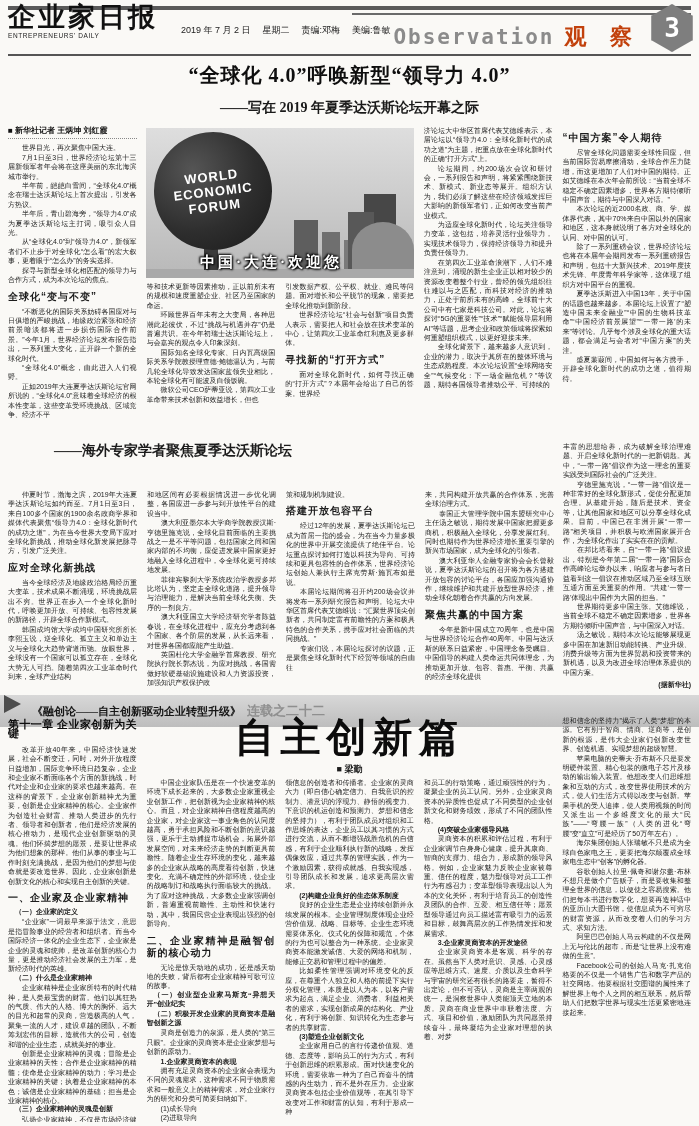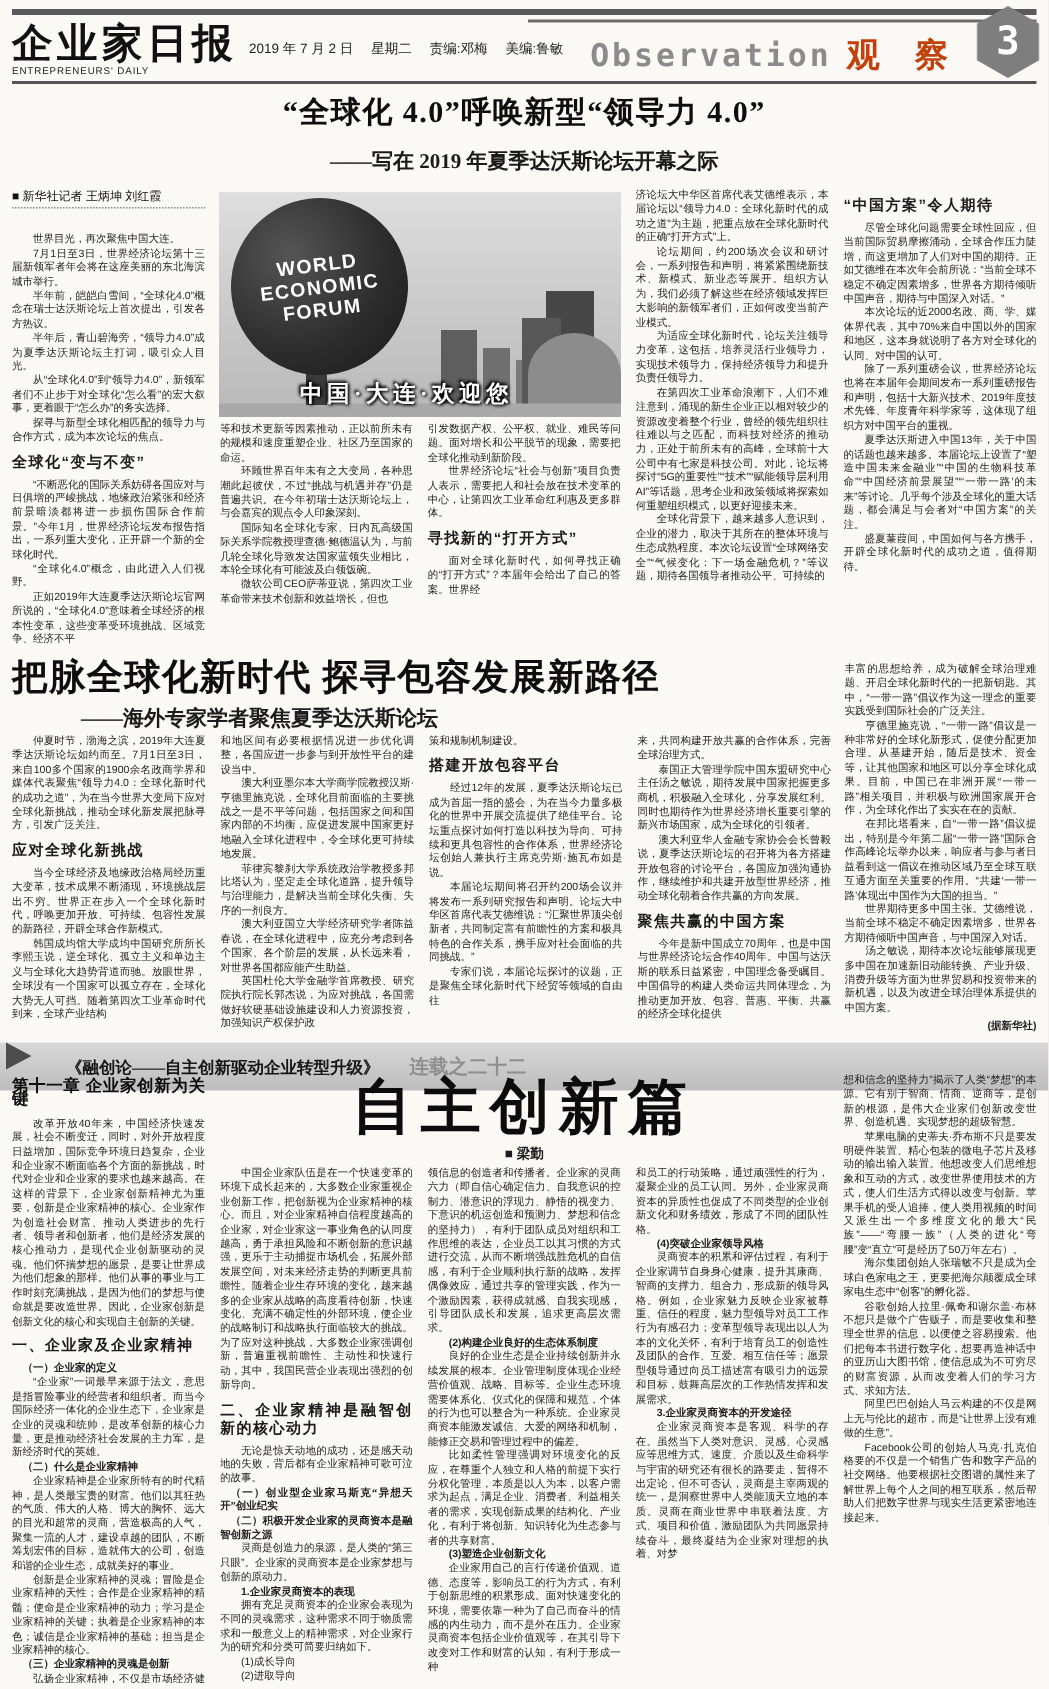--- a/index.html
+++ b/index.html
@@ -3,21 +3,21 @@
 <meta charset="utf-8">
 <style>
   *{margin:0;padding:0;box-sizing:border-box}
   html,body{background:#e9e7e3}
   .page{position:relative;width:699px;height:1126px;margin:0 auto;background:#faf9f6;color:#1c1c1c;
         font-family:"Liberation Sans","DejaVu Sans",sans-serif;overflow:hidden}
   
   .top-rule{position:absolute;left:8px;right:8px;top:6px;height:4px;background:#5a5a5a}
   .top-rule2{position:absolute;left:352px;right:8px;top:13px;height:2px;background:#6a6a6a}
   .masthead{position:absolute;left:8px;right:8px;top:16px;height:40px;border-bottom:2px solid #555}
-  .mh-left{position:absolute;left:0;bottom:3px;display:flex;align-items:center;gap:8px}
+  .mh-left{position:absolute;left:0;bottom:15px;display:flex;align-items:flex-end;gap:23px}
   .paper-name{font-family:"Liberation Serif","DejaVu Serif",serif;font-weight:900;font-size:27px;line-height:27px;letter-spacing:3px;color:#111}
   .paper-sub{font-size:6.5px;letter-spacing:.6px;color:#222;margin-top:1px}
   .mh-date{font-size:9px;color:#222;padding-bottom:2px;display:flex;gap:12px;white-space:nowrap}
   .obs{position:absolute;right:50px;bottom:2px;display:flex;align-items:baseline;gap:10px}
   .obs-en{font-family:"DejaVu Sans Mono","Liberation Mono",monospace;font-size:21px;font-weight:bold;color:#8b8b8b;letter-spacing:2px}
   .obs-cn{font-size:22px;font-weight:900;letter-spacing:9px;color:#c2410c;font-family:"Liberation Serif",serif}
   .hex{position:absolute;right:-2px;top:-12px;width:42px;height:48px;background:#7e7e7e;
        clip-path:polygon(50% 0,100% 25%,100% 75%,50% 100%,0 75%,0 25%);
        display:flex;align-items:center;justify-content:center;border:1px solid #9a9a9a}
   .hex span{color:#fff;font-size:26px;font-weight:bold;font-family:"DejaVu Sans Mono",monospace}
@@ -31,42 +31,42 @@
   .b-h3{font-weight:bold;text-indent:2em}
   .b-li{text-indent:2em}
   .b-sig{text-align:right;font-weight:bold;margin-top:3px}
   
   .a1{position:absolute;left:8px;right:8px;top:58px}
   .a1 h1{font-family:"Liberation Serif","DejaVu Serif",serif;font-size:20px;line-height:34px;text-align:center;font-weight:900;letter-spacing:1px;color:#0e0e0e}
   .a1 .dek{font-family:"Liberation Serif",serif;font-size:14px;font-weight:700;text-align:center;margin-top:7px;color:#1a1a1a}
   .a1body{position:relative;margin-top:9px;height:308px;display:flex;gap:10px}
   .col{flex:1;overflow:hidden;height:100%}
   .pt{padding-top:156px}
-  .byline{font-size:8px;font-weight:normal;border-bottom:1px dotted #888;padding-bottom:3px;margin-bottom:16px;color:#111}
+  .byline{font-size:8px;font-weight:bold;border-bottom:1px dotted #888;padding-bottom:3px;margin-bottom:4px;color:#111}
   
   .photo{position:absolute;left:138px;top:2px;width:268px;height:150px;overflow:hidden;
          background:linear-gradient(#dedede 0%,#c9c9c9 55%,#b8b8b8 100%)}
   .bld{position:absolute;bottom:0}
   .road{position:absolute;bottom:0;left:0;right:0;height:9px;background:#a9a9a9}
   .globe{position:absolute;left:8px;top:4px;width:118px;height:118px;border-radius:50%;
          background:radial-gradient(circle at 35% 30%,#555 0%,#2e2e2e 55%,#191919 100%);
          display:flex;flex-direction:column;align-items:center;justify-content:center;transform:rotate(-7deg)}
   .globe div{color:#fff;font-weight:bold;font-size:13px;line-height:15px;letter-spacing:1px}
   .globe-pole{position:absolute;left:58px;top:120px;width:14px;height:22px;background:#3b3b3b}
   .ph-caption{position:absolute;left:54px;bottom:6px;color:#fff;font-weight:900;font-size:15px;letter-spacing:3px;
               font-family:"Liberation Serif",serif;text-shadow:0 0 3px #000,1px 1px 2px #000,-1px -1px 2px #000}
   
   .a2{position:absolute;left:8px;right:8px;top:438px;height:256px}
   .a2 h2{font-family:"Liberation Serif",serif;font-size:24px;line-height:28px;font-weight:900;letter-spacing:1px;color:#0e0e0e}
   .a2 .dek2{font-family:"Liberation Serif",serif;font-size:14px;font-weight:700;margin:4px 0 0 46px}
   .a2cols{position:absolute;left:0;top:52px;width:546px;height:202px;display:flex;gap:10px}
   .a2col5{position:absolute;right:0;top:4px;width:128px;height:250px;overflow:hidden}
   
   .banner{position:absolute;left:0;right:0;top:695px;height:32px;background:linear-gradient(#d8d8d8,#bdbdbd);
-          display:flex;align-items:center;padding-left:44px;gap:20px}
+          display:flex;align-items:center;padding-left:32px;gap:6px}
   .tri{position:absolute;left:4px;top:0;width:0;height:0;border-top:9.5px solid transparent;
        border-bottom:9.5px solid transparent;border-left:17px solid #4d4d4d}
   .banner b{font-size:11px;font-family:"Liberation Serif",serif;color:#161616}
   .banner .serial{font-size:13px;font-weight:bold;color:#8f8f8f}
   
   .a3{position:absolute;left:8px;right:8px;top:716px;height:406px;display:flex;gap:10px}
   .a3title{position:absolute;left:139px;width:405px;top:0;text-align:center}
   .a3title h3{font-family:"Liberation Serif","DejaVu Serif",serif;font-size:40px;line-height:44px;font-weight:900;letter-spacing:6px;color:#0c0c0c}
   .a3title .author{font-size:9px;font-weight:bold;margin-top:3px}
   .pt3{padding-top:62px}
@@ -170,21 +170,20 @@
           <div>WORLD</div>
           <div>ECONOMIC</div>
           <div>FORUM</div>
         </div>
         <div class="ph-caption">中国·大连·欢迎您</div>
       </div>
     </div>
   </section>
 
   <section class="a2">
-    <h2>把脉全球化新时代 探寻包容发展新路径</h2>
     <div class="dek2">——海外专家学者聚焦夏季达沃斯论坛</div>
     <div class="a2cols">
       <div class="col coltext">
         <div>
             <div class="b b-p">仲夏时节，渤海之滨，2019年大连夏季达沃斯论坛如约而至。7月1日至3日，来自100多个国家的1900余名政商学界和媒体代表聚焦“领导力4.0：全球化新时代的成功之道”，为在当今世界大变局下应对全球化新挑战，推动全球化新发展把脉寻方，引发广泛关注。</div>
             <div class="b b-h">应对全球化新挑战</div>
             <div class="b b-p">当今全球经济及地缘政治格局经历重大变革，技术成果不断涌现，环境挑战层出不穷。世界正在步入一个全球化新时代，呼唤更加开放、可持续、包容性发展的新路径，开辟全球合作新模式。</div>
             <div class="b b-p">韩国成均馆大学成均中国研究所所长李熙玉说，逆全球化、孤立主义和单边主义与全球化大趋势背道而驰。放眼世界，全球没有一个国家可以孤立存在，全球化大势无人可挡。随着第四次工业革命时代到来，全球产业结构</div>
           </div>
       </div>

